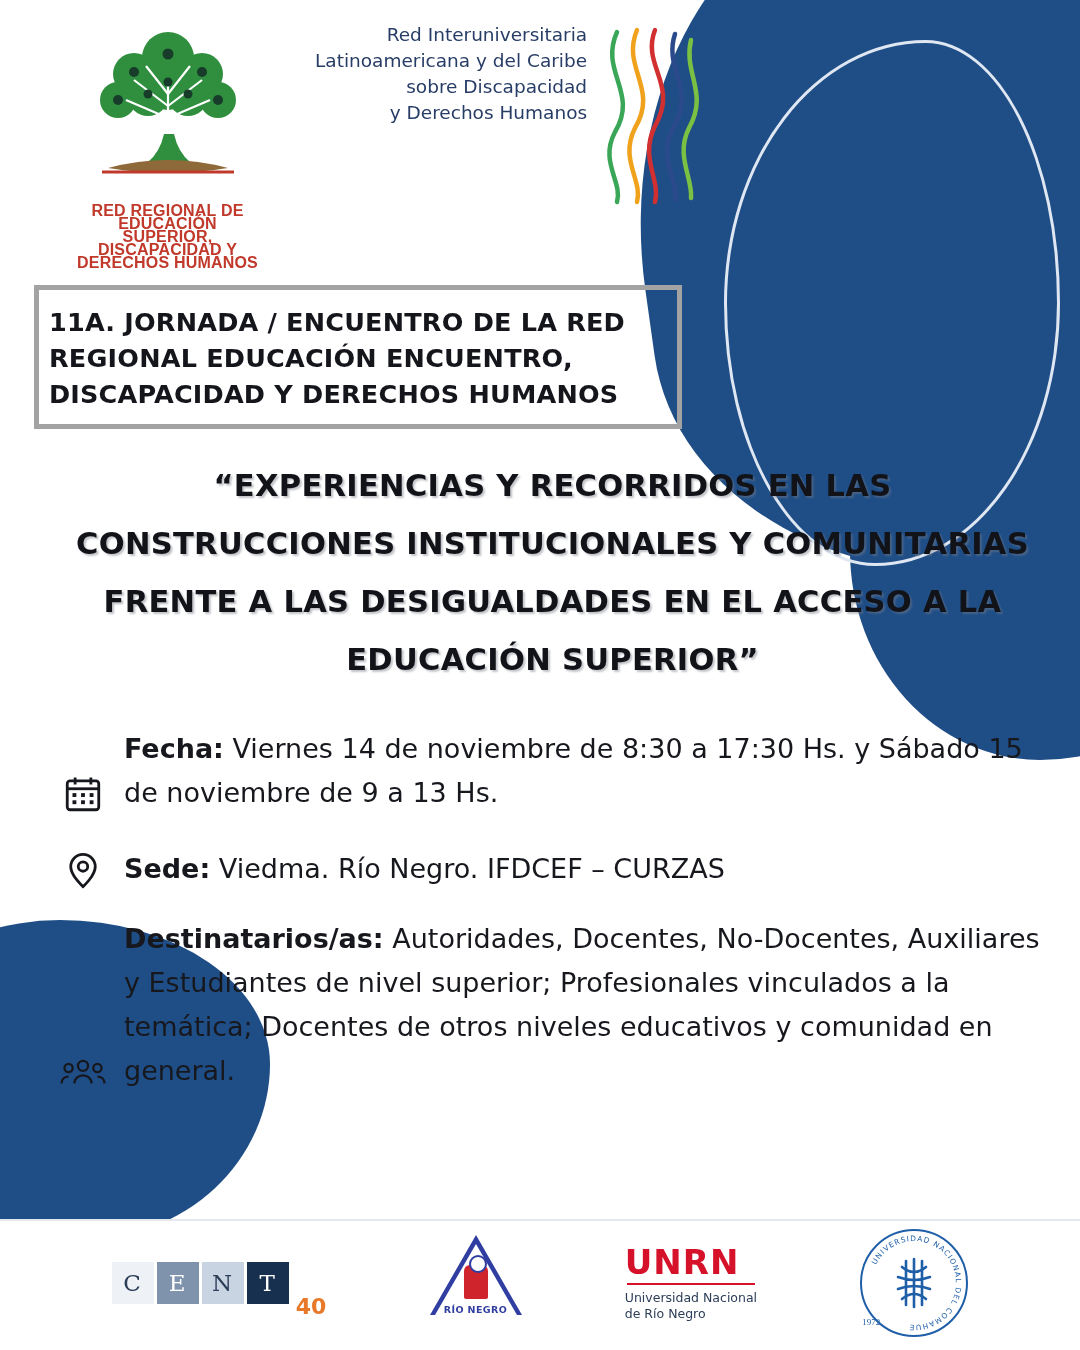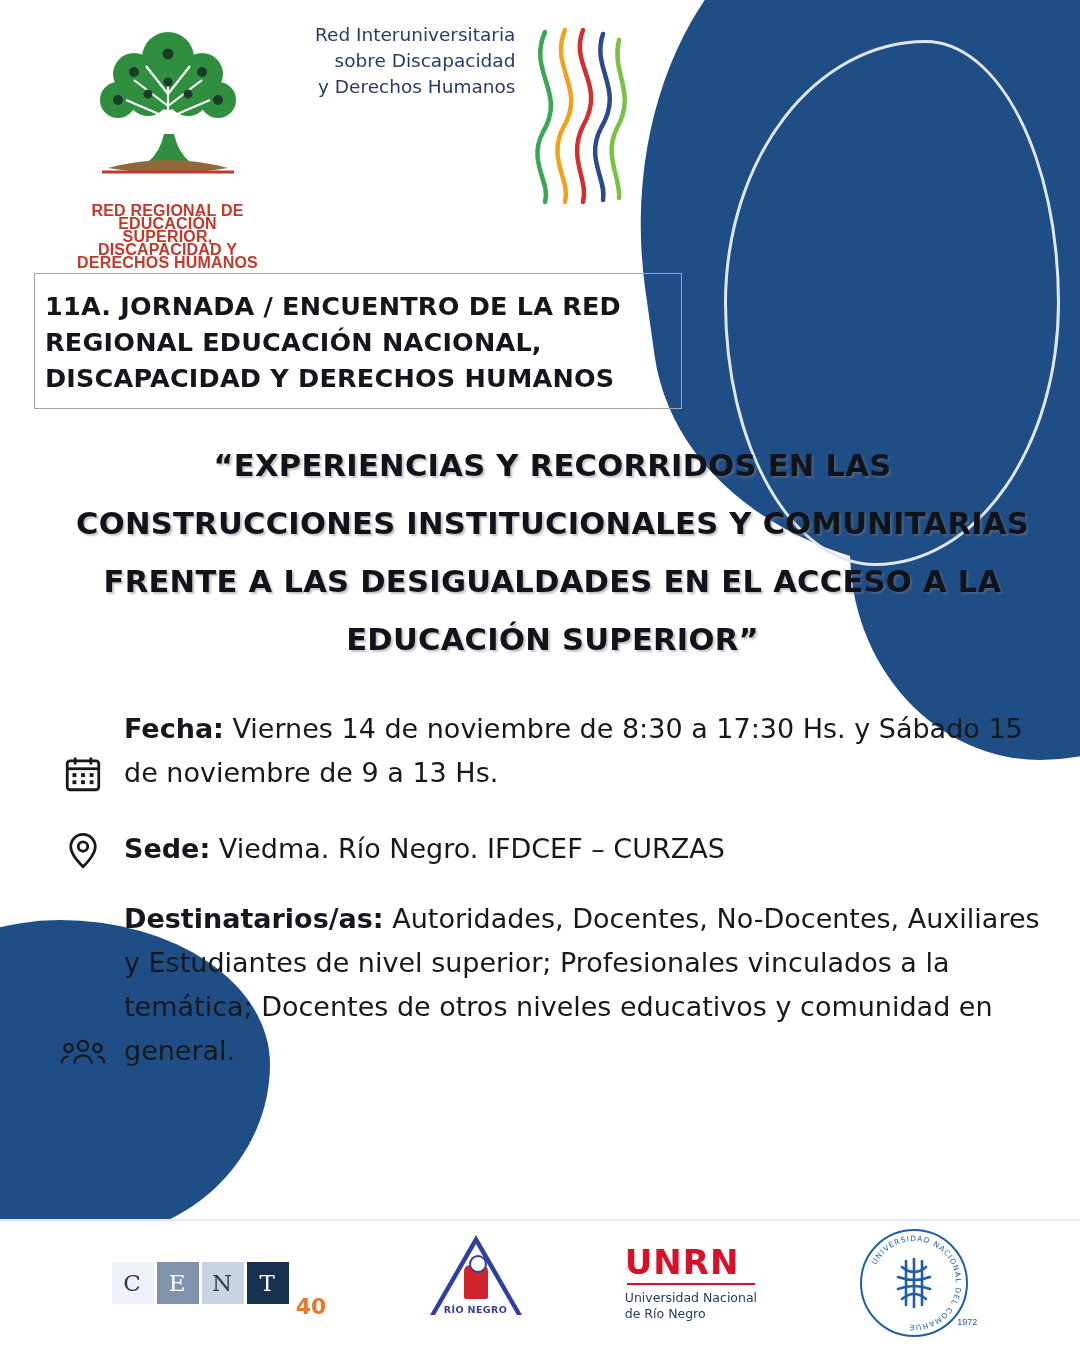--- a/index.html
+++ b/index.html
@@ -115,23 +115,23 @@
     font-family: "DejaVu Sans", sans-serif;
     color: #273d66;
     font-size: 18.5px;
     line-height: 26px;
   }
 
   
   .title-box {
     position: relative;
     z-index: 5;
-    margin: 4px 0 0 34px;
+    margin: 16px 0 0 34px;
     width: 648px;
-    border: 1px solid #a3a3a3;
+    border: 5px solid #a3a3a3;
     padding: 14px 16px 12px 10px;
     box-sizing: border-box;
   }
   .title-box p {
     margin: 0;
     font-family: "DejaVu Sans", sans-serif;
     font-weight: bold;
     font-size: 25.5px;
     line-height: 36px;
     color: #14161c;
@@ -280,23 +280,23 @@
     line-height:16px;
   }
   
   .seal {
     width:104px;height:104px;border-radius:50%;
     border:2px solid #1f5fa8;
     position:relative;
     display:flex;align-items:center;justify-content:center;
   }
   .seal .year {
-    position:absolute;bottom:8px;left:11px;width:100%;
-    text-align:right;font-size:9px;color:#1f5fa8;
-    font-family:Liberation Sans, sans-serif;
+    position:absolute;bottom:8px;left:0;width:100%;
+    text-align:left;font-size:9px;color:#1f5fa8;
+    font-family:Liberation Serif, serif;
   }
 </style>
 </head>
 <body>
 
 <div class="poster">
 
   <div class="blob-top-right"></div>
   <div class="blob-top-right-2"></div>
   <div class="blob-arc"></div>
@@ -343,38 +343,39 @@
       <div class="logo-tree-caption">
         <div>RED REGIONAL DE EDUCACIÓN</div>
         <div>SUPERIOR, DISCAPACIDAD Y</div>
         <div>DERECHOS HUMANOS</div>
       </div>
     </div>
 
     <div class="logo-riladis">
       <div class="riladis-text">
         <div>Red Interuniversitaria</div>
+        <div>Latinoamericana y del Caribe</div>
         <div>sobre Discapacidad</div>
         <div>y Derechos Humanos</div>
       </div>
       <svg width="120" height="185" viewBox="0 0 120 185">
         <g fill="none" stroke-width="4.5" stroke-linecap="round">
           <path d="M24 10 C 6 50, 46 70, 22 110 C 6 140, 30 160, 24 180" stroke="#3aa657"></path>
           <path d="M44 8 C 28 46, 66 66, 42 106 C 26 138, 50 158, 44 180" stroke="#f0a21c"></path>
           <path d="M62 8 C 48 44, 86 62, 62 104 C 46 136, 68 158, 62 180" stroke="#d23030"></path>
           <path d="M82 12 C 70 48, 104 66, 80 106 C 64 136, 86 158, 82 178" stroke="#2b4a8c"></path>
           <path d="M98 18 C 90 52, 116 70, 96 106 C 82 134, 100 156, 98 176" stroke="#7ac043"></path>
         </g>
       </svg>
     </div>
   </div>
 
   <div class="title-box">
     <p>11A. JORNADA / ENCUENTRO DE LA RED</p>
-    <p>REGIONAL EDUCACIÓN NACIONAL,</p>
+    <p>REGIONAL EDUCACIÓN ENCUENTRO,</p>
     <p>DISCAPACIDAD Y DERECHOS HUMANOS</p>
   </div>
 
   <div class="headline">“EXPERIENCIAS Y RECORRIDOS EN LAS CONSTRUCCIONES INSTITUCIONALES Y COMUNITARIAS FRENTE A LAS DESIGUALDADES EN EL ACCESO A LA EDUCACIÓN SUPERIOR”</div>
 
   <div class="info">
 
     <div class="info-row">
       <div class="info-icon">
         <svg width="42" height="42" viewBox="0 0 24 24" fill="none" stroke="#16181d" stroke-width="1.6">

